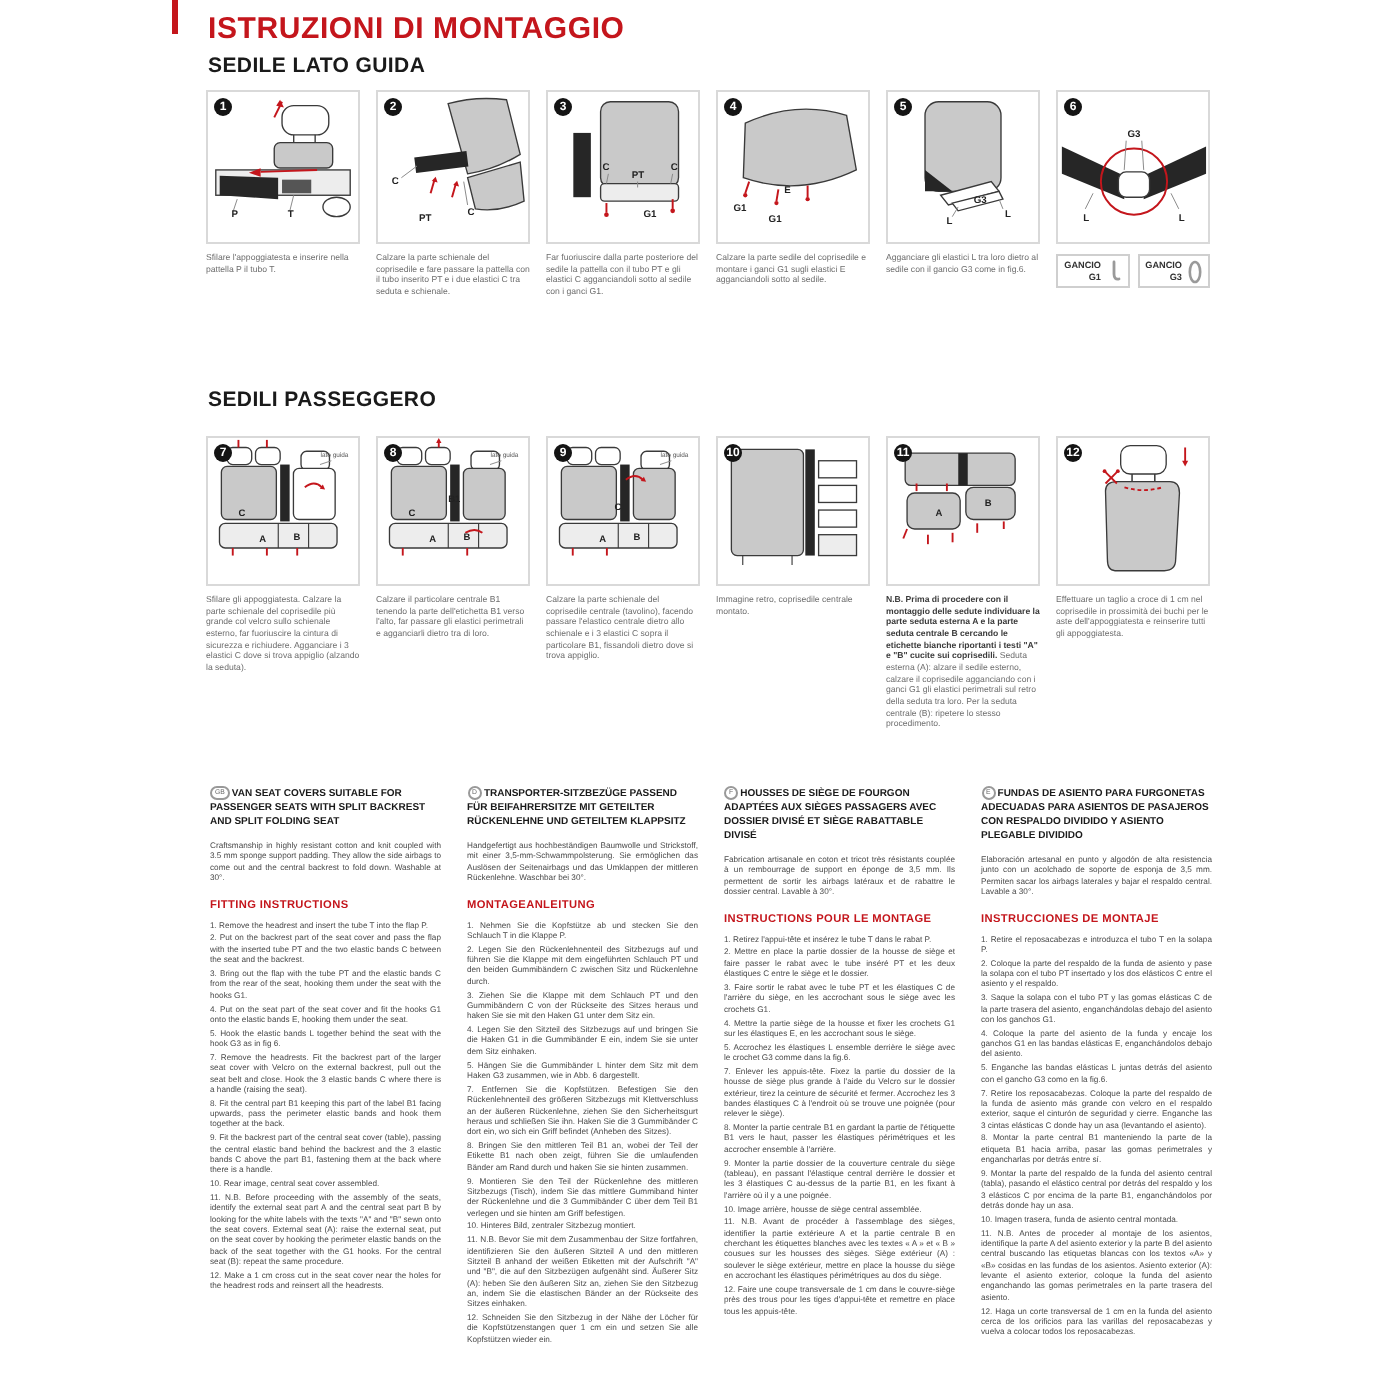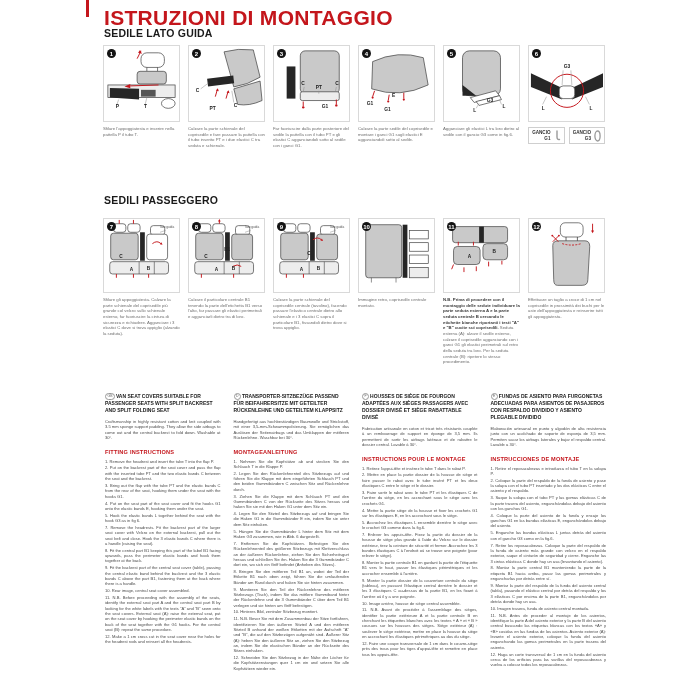--- a/index.html
+++ b/index.html
@@ -1,20 +1,20 @@
 <!DOCTYPE html>
 <html><head>
 <meta charset="utf-8">
 <style>
   :root{ --red:#c4161c; --ink:#1a1a1a; --gray:#6e6e6e; --body:#4a4a4a; --line:#d9d9d9; }
   *{ margin:0; padding:0; box-sizing:border-box; }
   html,body{ width:700px; height:700px; }
   body{ background:#fff; font-family:"Liberation Sans", sans-serif; position:relative; overflow:hidden; }
   .red-tick{ position:absolute; left:86px; top:0; width:3px; height:17px; background:var(--red); }
-  .title{ position:absolute; left:104px; top:6px; font-size:21px; font-weight:bold; color:var(--red); letter-spacing:.3px; }
+  .title{ position:absolute; left:104px; top:6px; font-size:15px; font-weight:bold; color:var(--red); letter-spacing:.3px; }
   .subtitle{ position:absolute; left:104px; font-size:10.5px; font-weight:bold; color:var(--ink); letter-spacing:.2px; }
   .sub1{ top:27px; } .sub2{ top:194px; }
   .row{ position:absolute; left:103px; display:flex; gap:8px; }
   .row1{ top:45px; } .row2{ top:218px; }
   .cell{ width:77px; }
   .panel{ width:77px; height:77px; border:1px solid var(--line); position:relative; background:#fff; }
   .row2 .panel{ height:75px; }
   .badge{ position:absolute; top:3px; left:3px; width:9px; height:9px; background:#141414; color:#fff; border-radius:50%; font-size:6px; font-weight:bold; display:flex; align-items:center; justify-content:center; z-index:2; }
   .illus{ position:absolute; inset:0; width:100%; height:100%; }
   .caption{ margin-top:4px; font-size:4.3px; line-height:1.32; color:var(--gray); }

